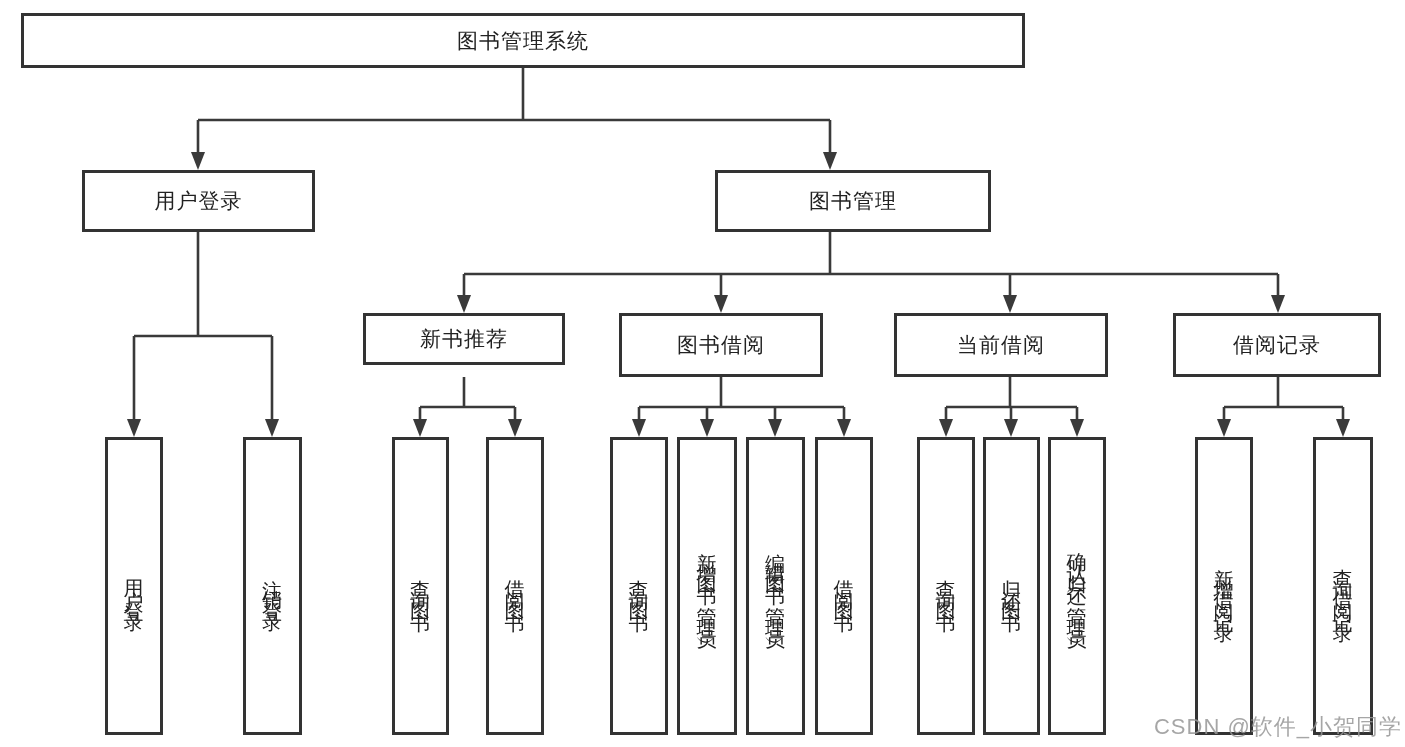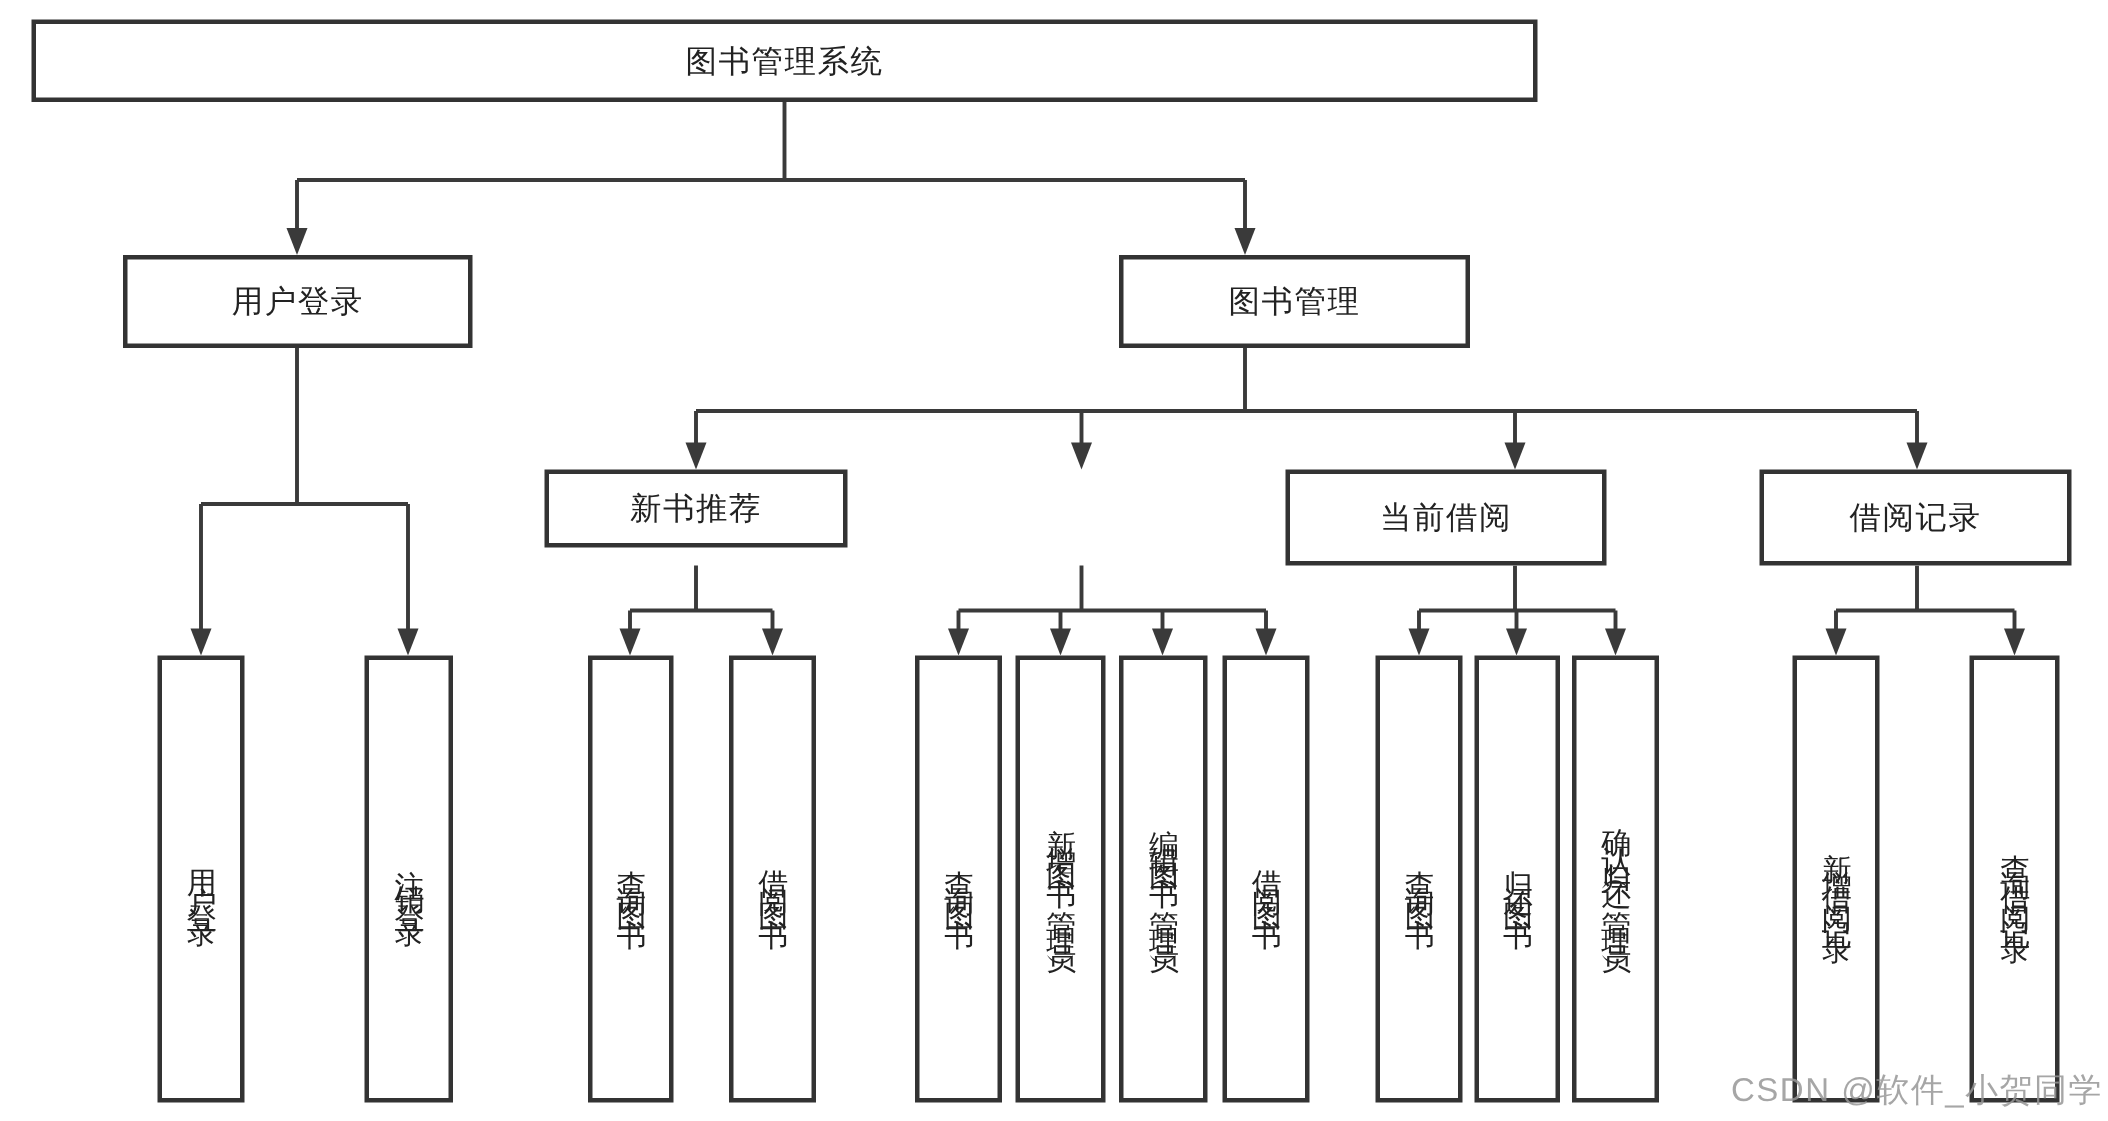--- a/index.html
+++ b/index.html
@@ -64,28 +64,31 @@
     </g>
   </svg>
 
   <div class="box h" style="left:21px;top:13px;width:1004px;height:55px">
     <span>图书管理系统</span>
   </div>
 
   <div class="box h" style="left:82px;top:170px;width:233px;height:62px">
     <span>用户登录</span>
   </div>
-  <div class="box h" style="left:746px;top:170px;width:234px;height:62px">
+  <div class="box h" style="left:715px;top:170px;width:276px;height:62px">
     <span>图书管理</span>
   </div>
 
   <div class="box h" style="left:363px;top:313px;width:202px;height:52px">
     <span>新书推荐</span>
   </div>
-  <div class="box h" style="left:857px;top:313px;width:214px;height:64px">
+  <div class="box h" style="left:619px;top:313px;width:204px;height:64px">
+    <span>图书借阅</span>
+  </div>
+  <div class="box h" style="left:894px;top:313px;width:214px;height:64px">
     <span>当前借阅</span>
   </div>
   <div class="box h" style="left:1173px;top:313px;width:208px;height:64px">
     <span>借阅记录</span>
   </div>
 
   <div class="box v" style="left:105px;top:437px;width:58px;height:298px">
     <span>用户登录</span>
   </div>
   <div class="box v" style="left:243px;top:437px;width:59px;height:298px">

